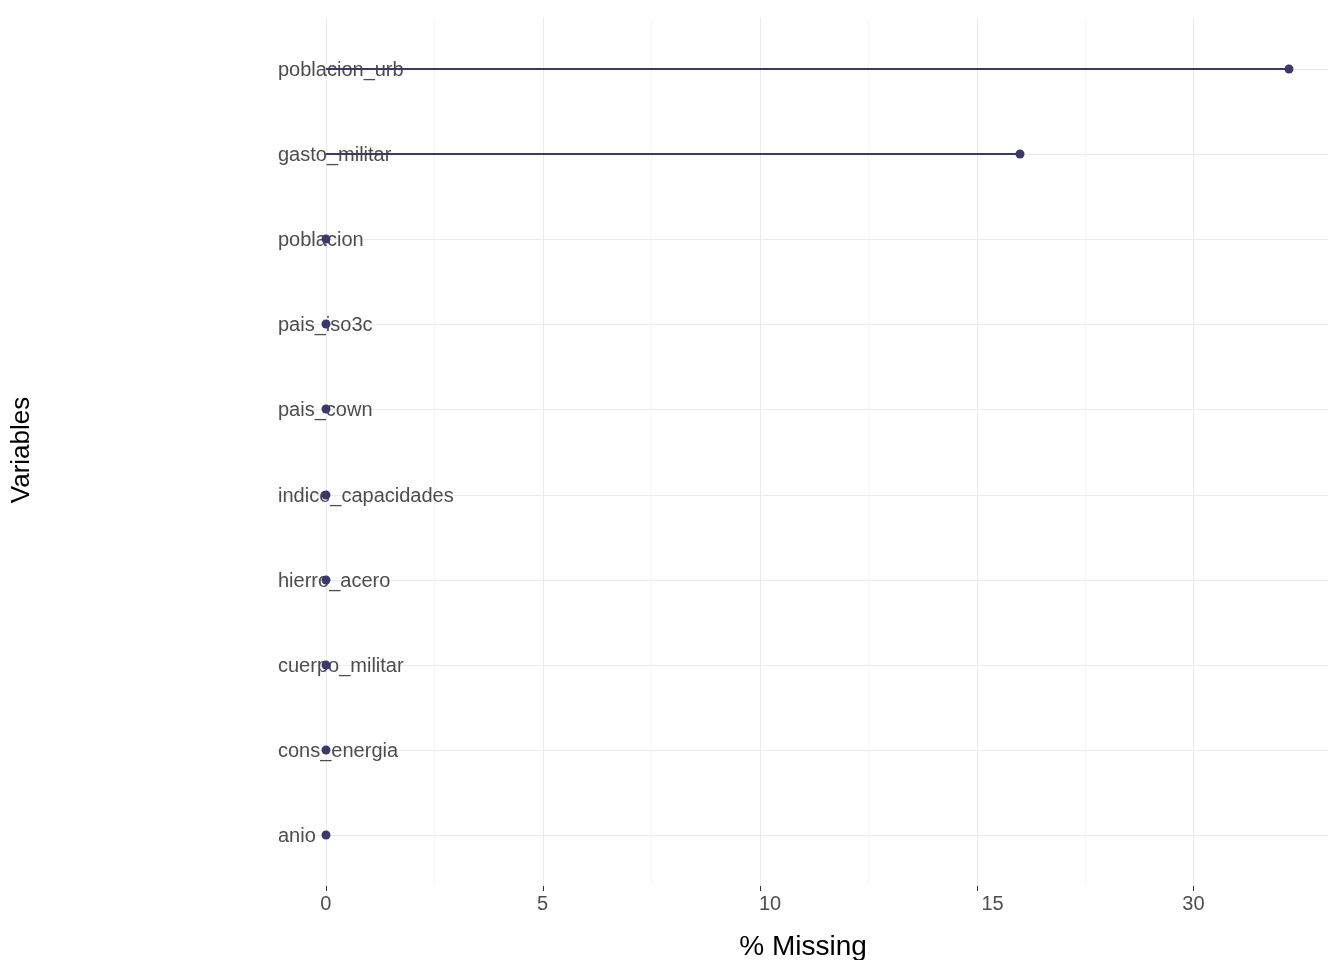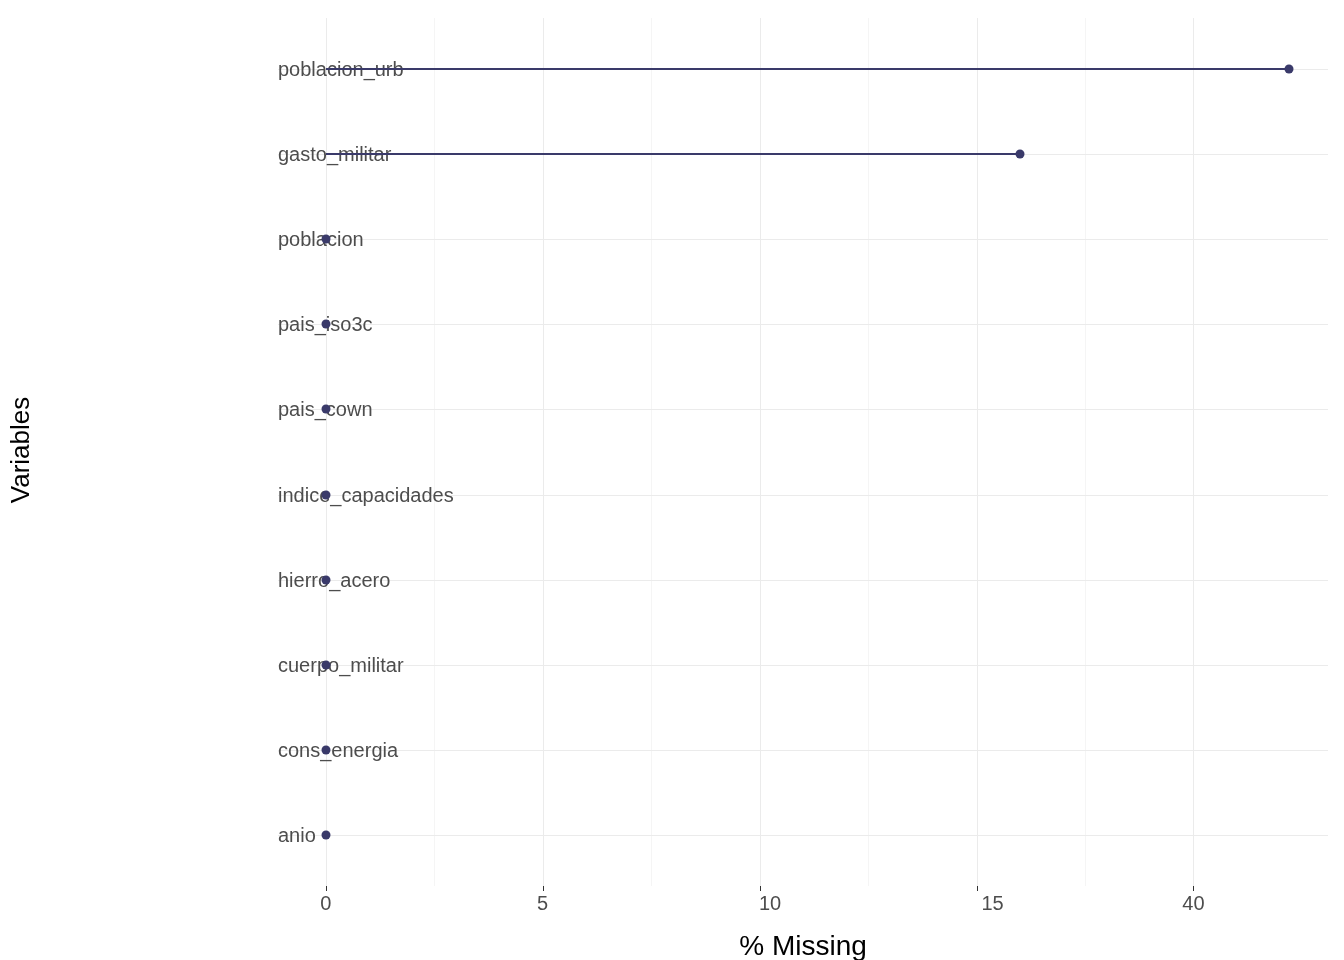--- a/index.html
+++ b/index.html
@@ -126,21 +126,21 @@
       <div class="x-tick-mark" style="left: 264.669px;"></div>
       <div class="x-tick-label" style="left: 264.669px;">5</div>
       <div class="grid-v" style="left: 481.612px;"></div>
       <div class="x-tick-mark" style="left: 481.612px;"></div>
       <div class="x-tick-label" style="left: 492px;">10</div>
       <div class="grid-v" style="left: 698.554px;"></div>
       <div class="x-tick-mark" style="left: 698.554px;"></div>
       <div class="x-tick-label" style="left: 698.554px; margin-left: 16px;">15</div>
       <div class="grid-v" style="left: 915.496px;"></div>
       <div class="x-tick-mark" style="left: 915.496px;"></div>
-      <div class="x-tick-label" style="left: 915.496px;">40</div>
+      <div class="x-tick-label" style="left: 915.496px;">30</div>
       <div class="grid-h" style="top: 51.0588px;"></div>
       <div class="y-tick-label" style="top: 51.0588px; left: 0px;">poblacion_urb</div>
       <div class="lolli-line" style="top: 50.0588px; left: 47.7273px; width: 963.223px;"></div>
       <div class="lolli-dot" style="top: 51.0588px; left: 1010.95px;"></div>
       <div class="grid-h" style="top: 136.157px;"></div>
       <div class="y-tick-label" style="top: 136.157px; left: 0px;">gasto_militar</div>
       <div class="lolli-line" style="top: 135.157px; left: 47.7273px; width: 694.215px;"></div>
       <div class="lolli-dot" style="top: 136.157px; left: 741.942px;"></div>
       <div class="grid-h" style="top: 221.255px;"></div>
       <div class="y-tick-label" style="top: 221.255px; left: 0px;">poblacion</div>

